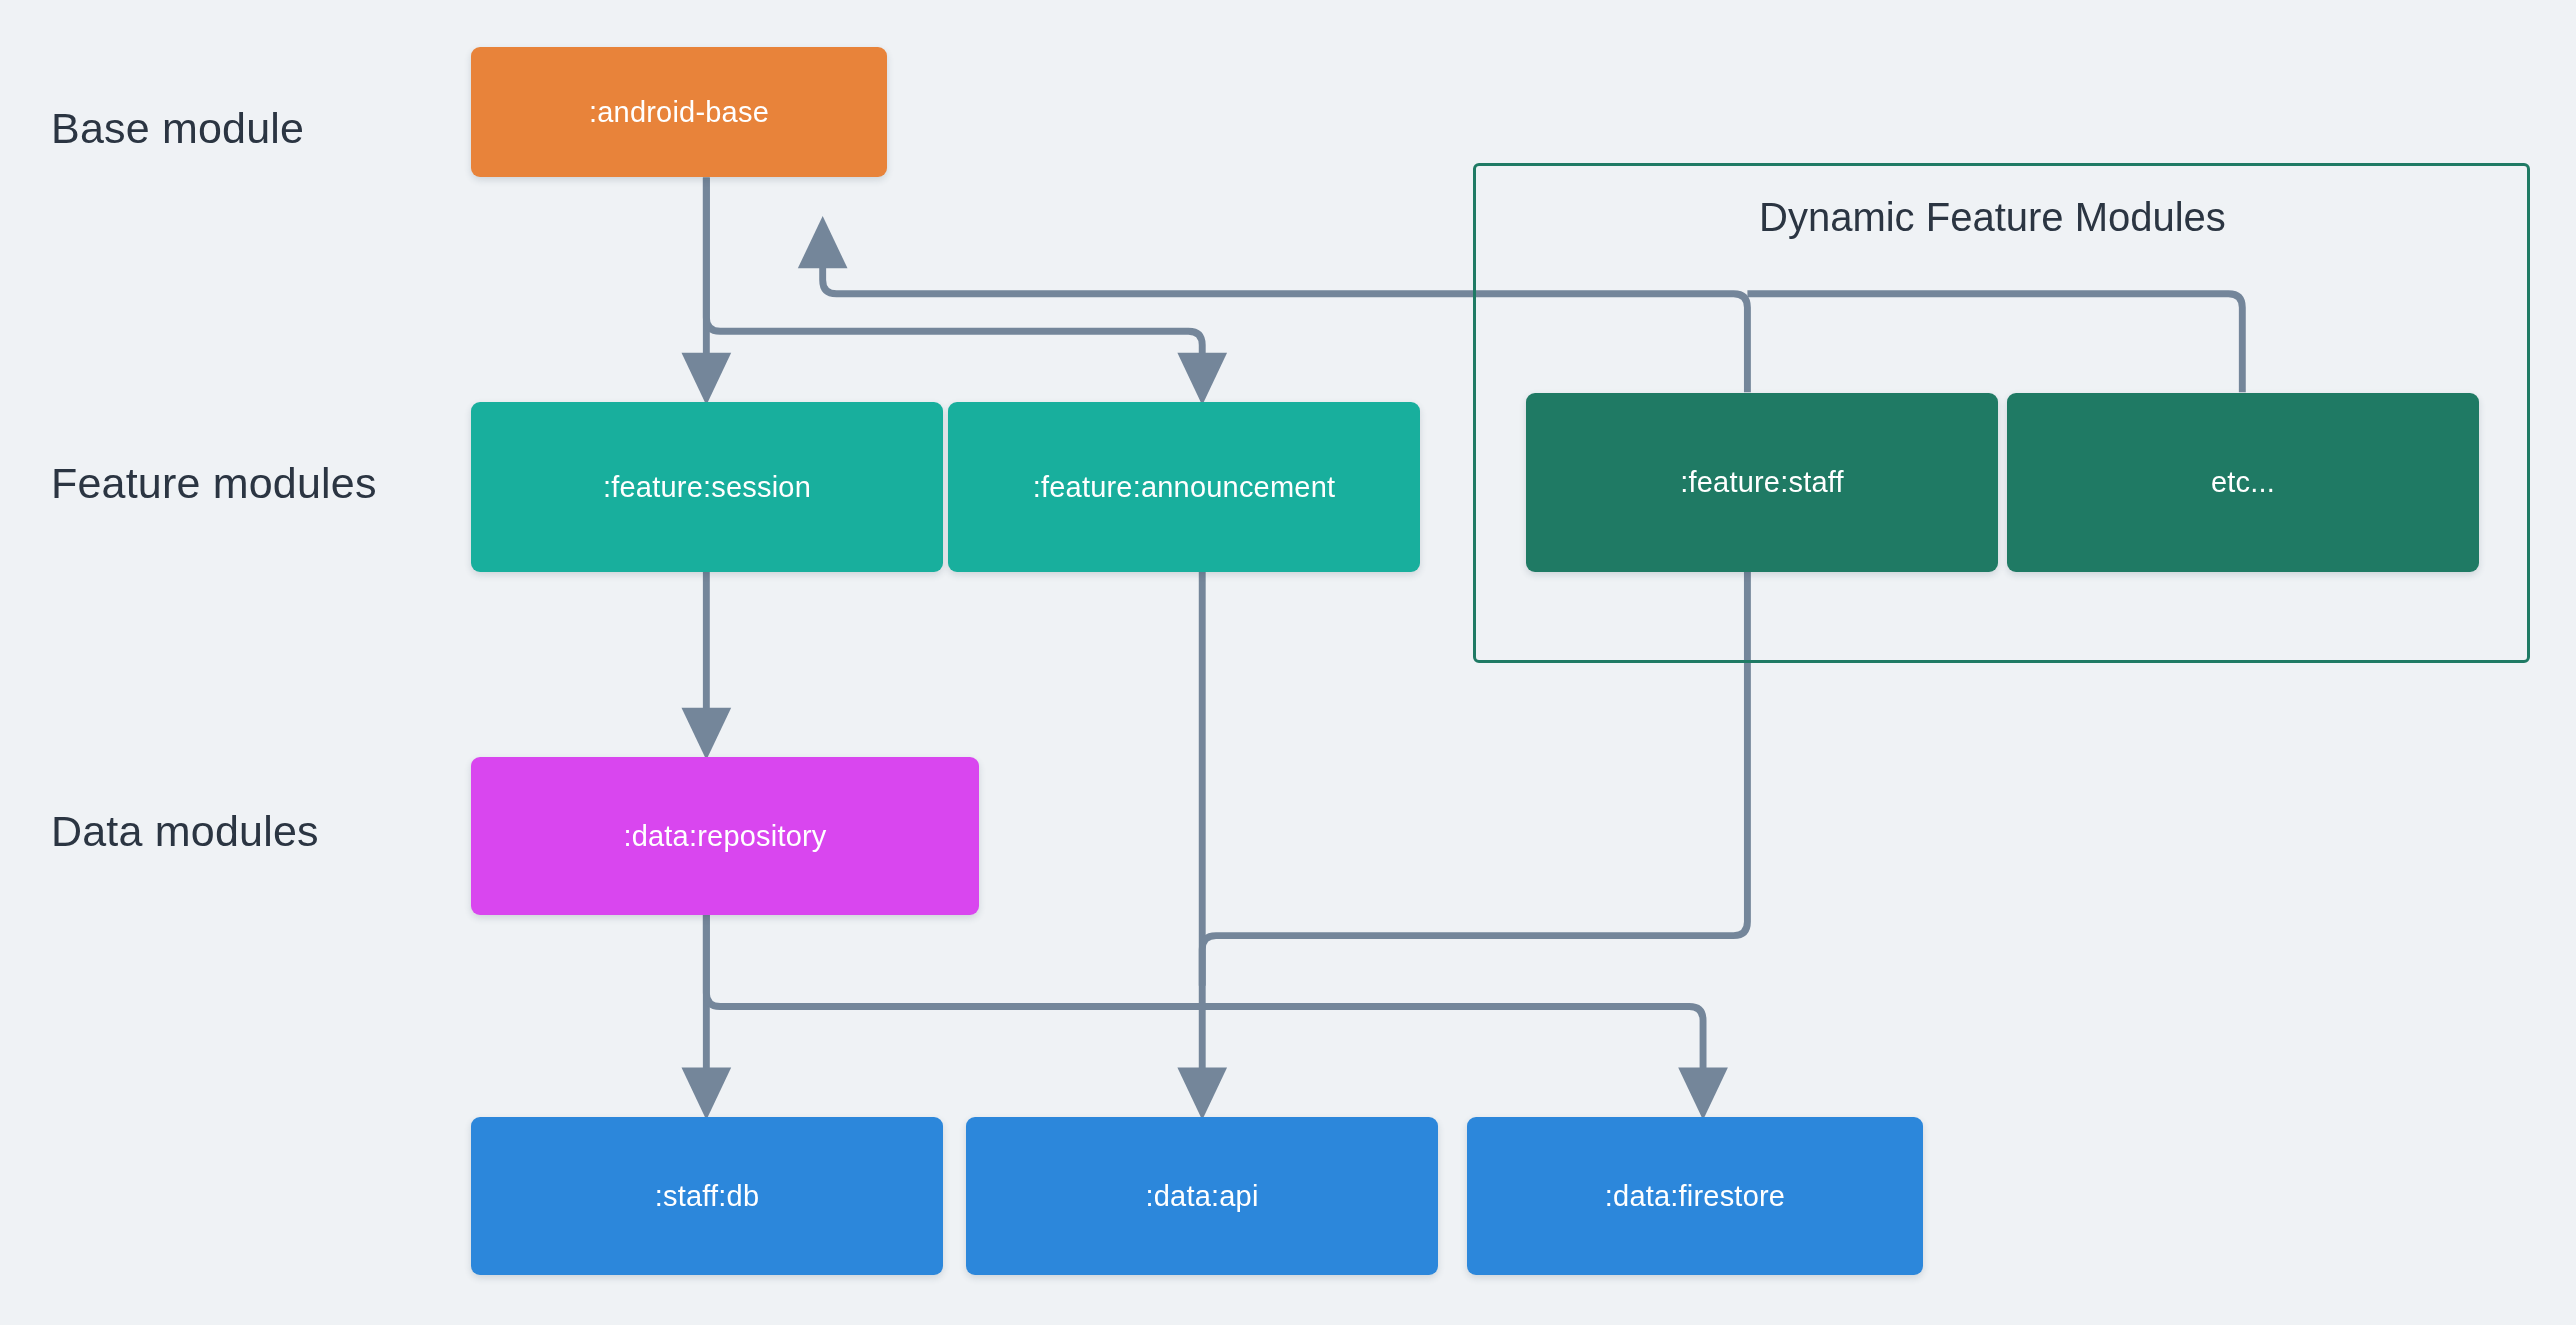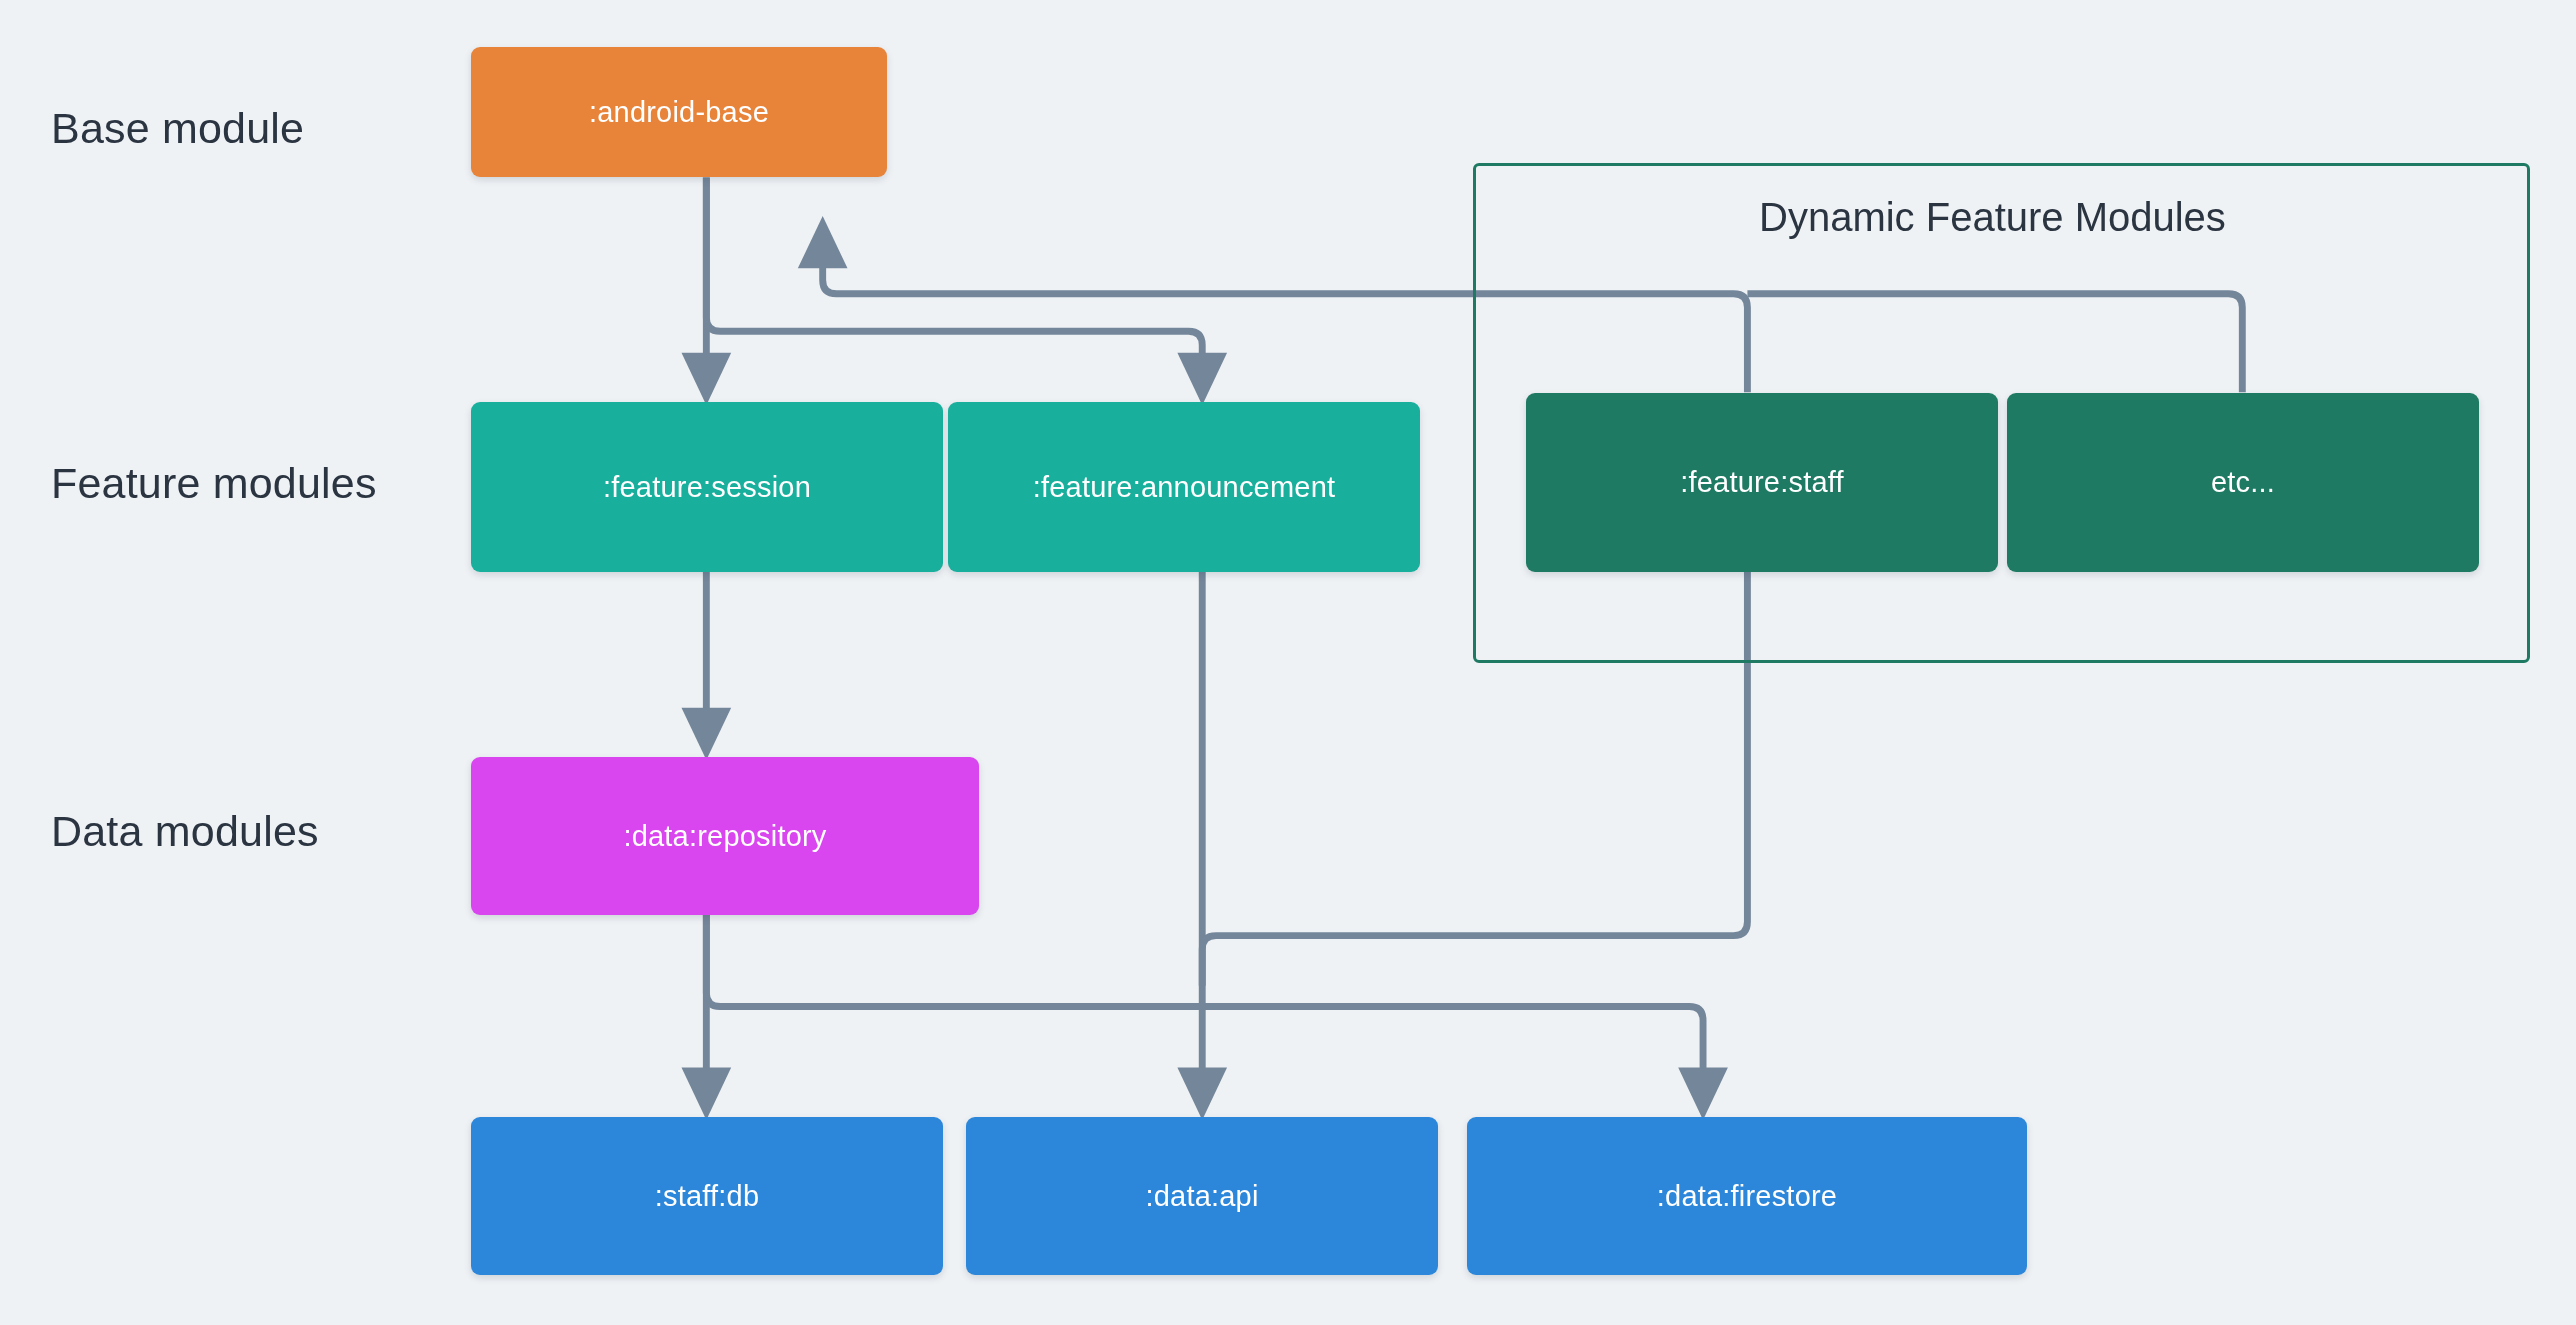--- a/index.html
+++ b/index.html
@@ -107,16 +107,16 @@
   <div class="row-label" style="left: 51px; top: 807px; color: rgb(43, 53, 66);">Data modules</div>
 
   <div class="node base" style="left: 471px; top: 47px; width: 416px; height: 130px; background: rgb(232, 131, 58);">:android-base</div>
   <div class="node feature" style="left: 471px; top: 402px; width: 472px; height: 170px; background: rgb(24, 175, 157);">:feature:session</div>
   <div class="node feature" style="left: 948px; top: 402px; width: 472px; height: 170px; background: rgb(24, 175, 157);">:feature:announcement</div>
   <div class="node dynamic" style="left: 1512px; top: 393px; width: 472px; height: 179px; background: rgb(31, 122, 100); margin-left: 14px;">:feature:staff</div>
   <div class="node dynamic" style="left: 2007px; top: 393px; width: 472px; height: 179px; background: rgb(31, 122, 100);">etc...</div>
   <div class="node data" style="left: 471px; top: 757px; width: 508px; height: 158px; background: #d946ef;">:data:repository</div>
   <div class="node data" style="left: 471px; top: 1117px; width: 472px; height: 158px; background: rgb(44, 135, 219);">:staff:db</div>
   <div class="node data" style="left: 966px; top: 1117px; width: 472px; height: 158px; background: rgb(44, 135, 219);">:data:api</div>
-  <div class="node data" style="left: 1467px; top: 1117px; width: 560px; height: 158px; background: rgb(44, 135, 219);">:data:firestore</div>
+  <div class="node data" style="left: 1467px; top: 1117px; width: 456px; height: 158px; background: rgb(44, 135, 219);">:data:firestore</div>
 
 </div>
 
 
 </body></html>

